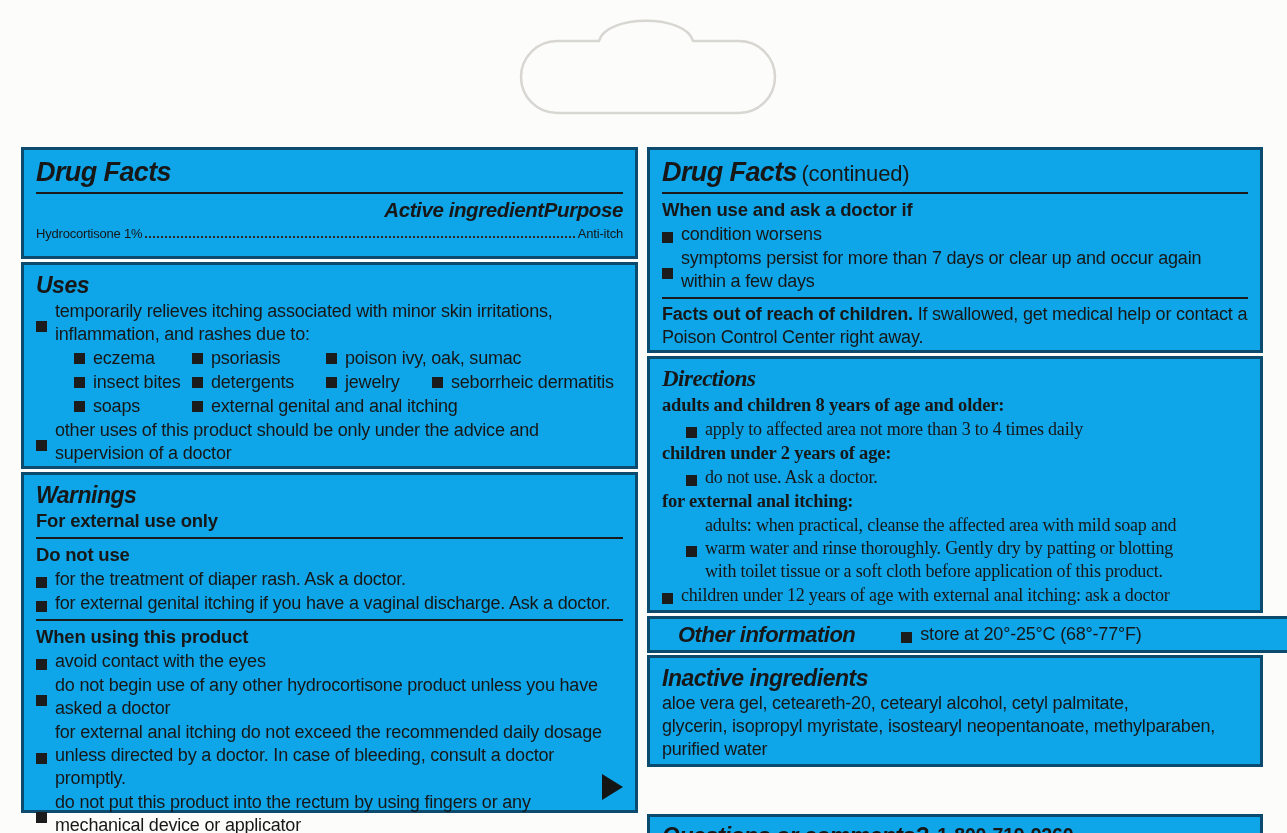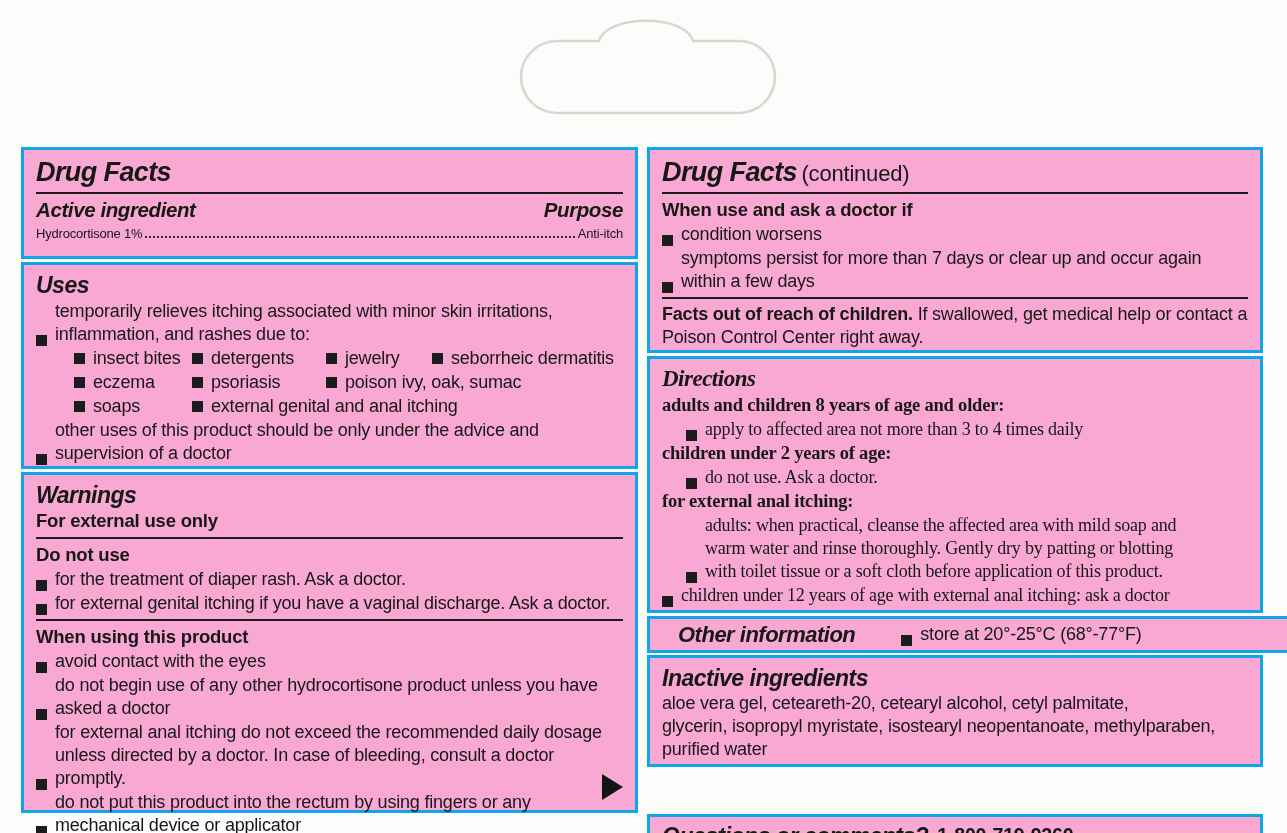--- a/index.html
+++ b/index.html
@@ -7,36 +7,36 @@
     position:relative;
     width:1287px;height:833px;
     background:#fcfcfa;
     font-family:"Liberation Sans","DejaVu Sans",sans-serif;
     color:#171717;
     overflow:hidden;
   }
   .hangtab{position:absolute;left:498px;top:8px;}
   .panel{
     position:absolute;
-    background:#f9a8d4;
-    border:3px solid #0ea5e9;
+    background:#0ea5e9;
+    border:3px solid #0c4a6e;
     box-sizing:border-box;
     padding:6px 12px;
   }
   .h1{font-size:27px;font-weight:bold;font-style:italic;letter-spacing:-0.6px;line-height:32px;}
   .h2{font-size:23px;font-weight:bold;font-style:italic;letter-spacing:-0.5px;line-height:28px;}
   .h3{font-size:20.5px;font-weight:bold;font-style:italic;letter-spacing:-0.4px;}
   .sub{font-size:18.5px;font-weight:bold;line-height:24px;letter-spacing:-0.2px;}
   .txt{font-size:18px;line-height:23px;letter-spacing:-0.2px;}
   .preline{white-space:pre-line;}
   .rule{border:0;border-top:2.5px solid #1a1a1a;margin:4px 0;}
-  .row{display:flex;justify-content:space-between;align-items:baseline;}
+  .row{display:flex;justify-content:flex-end;align-items:baseline;}
   .leader-row{display:flex;align-items:baseline;font-size:13px;letter-spacing:-0.2px;}
   .leader{flex:1;border-bottom:2.6px dotted #2a2a2a;margin:0 3px 4px 3px;height:14px;}
-  .bli{display:flex;align-items:flex-end;margin-top:1px;}
+  .bli{display:flex;align-items:center;margin-top:1px;}
   .sq{flex:none;width:11px;height:11px;background:#1c1c1c;margin:6px 8px 0 0;}
   .btx{flex:1;font-size:18px;line-height:23px;letter-spacing:-0.2px;}
   .indent2{margin-left:24px;}
   .ug{display:flex;margin-left:38px;}
   .cell{display:flex;align-items:flex-start;}
   .c1{width:118px;}
   .c2{width:134px;}
   .c3{width:106px;}
   .arrow{
     position:absolute;right:12px;bottom:10px;
@@ -77,47 +77,47 @@
   <section class="panel" style="left:21px;top:262px;width:617px;height:207px;">
     <div class="h2">Uses</div>
     <div class="bli">
       <span class="sq"></span>
       <span class="btx preline">temporarily relieves itching associated with minor skin irritations,
 inflammation, and rashes due to:</span>
     </div>
     <div class="ug">
       <div class="cell c1 bli">
           <span class="sq"></span>
-          <span class="btx">insect bites</span>
+          <span class="btx">eczema</span>
         </div>
       <div class="cell c2 bli">
           <span class="sq"></span>
-          <span class="btx">detergents</span>
-        </div>
-      <div class="cell c3 bli">
-          <span class="sq"></span>
-          <span class="btx">jewelry</span>
+          <span class="btx">psoriasis</span>
         </div>
       <div class="cell bli">
           <span class="sq"></span>
-          <span class="btx">seborrheic dermatitis</span>
+          <span class="btx">poison ivy, oak, sumac</span>
         </div>
     </div>
     <div class="ug">
       <div class="cell c1 bli">
           <span class="sq"></span>
-          <span class="btx">eczema</span>
+          <span class="btx">insect bites</span>
         </div>
       <div class="cell c2 bli">
           <span class="sq"></span>
-          <span class="btx">psoriasis</span>
+          <span class="btx">detergents</span>
+        </div>
+      <div class="cell c3 bli">
+          <span class="sq"></span>
+          <span class="btx">jewelry</span>
         </div>
       <div class="cell bli">
           <span class="sq"></span>
-          <span class="btx">poison ivy, oak, sumac</span>
+          <span class="btx">seborrheic dermatitis</span>
         </div>
     </div>
     <div class="ug">
       <div class="cell c1 bli">
           <span class="sq"></span>
           <span class="btx">soaps</span>
         </div>
       <div class="cell bli">
           <span class="sq"></span>
           <span class="btx">external genital and anal itching</span>

